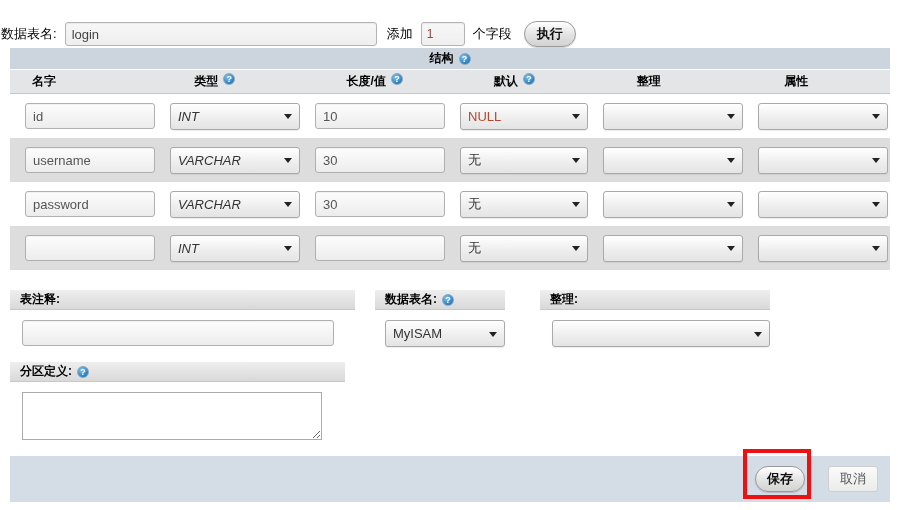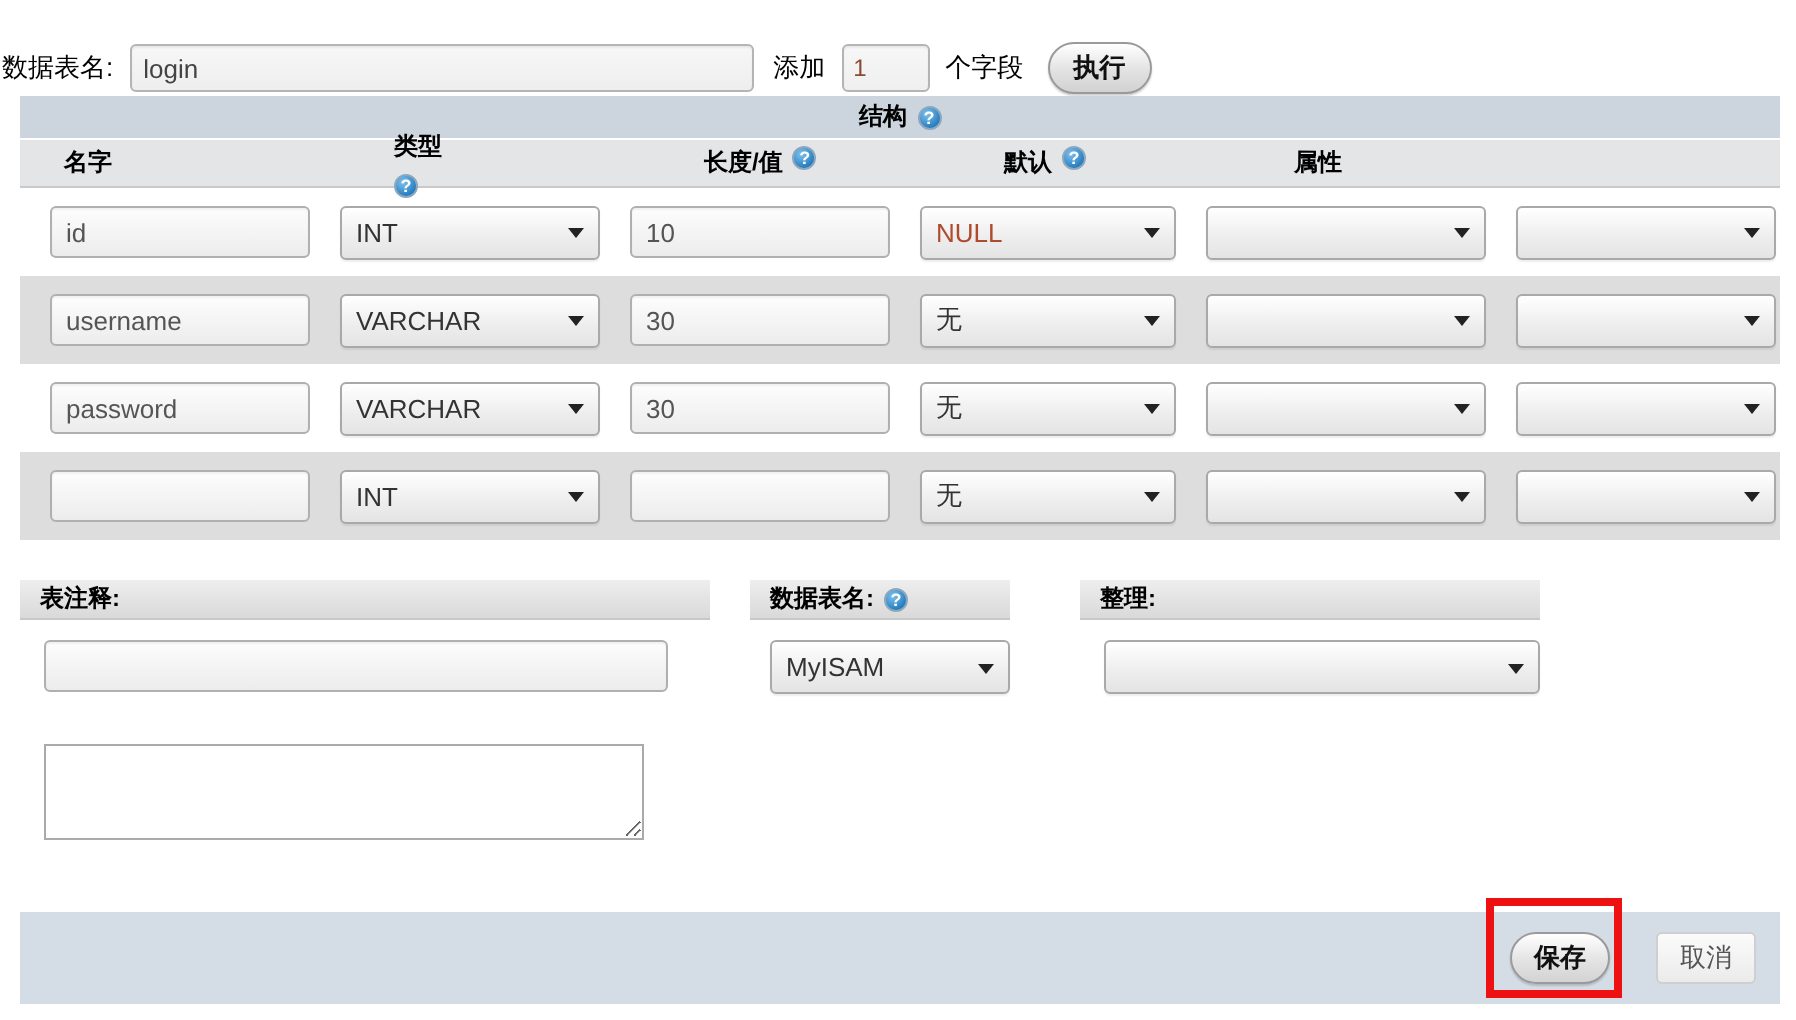--- a/index.html
+++ b/index.html
@@ -59,21 +59,21 @@
     height: 24px; background: #e3e5e7;
     display: flex; align-items: center;
     border-bottom: 1px solid #c9c9c9;
   }
   .colhead .cell {
     font-weight: bold; font-size: 12px;
     display: flex; align-items: flex-start; gap: 5px;
     padding-left: 22px;
   }
   .c-name  { width: 165px; }
-  .c-type  { width: 155px; flex-direction: column; }
+  .c-type  { width: 155px; }
   .c-len   { width: 150px; }
   .c-def   { width: 145px; }
   .c-coll  { width: 150px; }
   .c-attr  { width: 130px; }
 
   .helpicon {
     display: inline-block; width: 12px; height: 12px; border-radius: 50%;
     background: radial-gradient(circle at 35% 30%, #7ec2ef, #2a7fc0 70%, #1d6298);
     border: 1px solid #8aa8bf;
     position: relative; flex: none;
@@ -108,21 +108,21 @@
     -webkit-appearance: none; appearance: none;
     position: relative;
     display: flex; align-items: center;
     box-shadow: 0 1px 1px rgba(0,0,0,.07);
   }
   .tselect .arrow {
     position: absolute; right: 7px; top: 50%; margin-top: -2px;
     width: 0; height: 0; border-left: 4px solid transparent;
     border-right: 4px solid transparent; border-top: 5px solid #222;
   }
-  .w-type { width: 130px; }
+  .w-type { width: 130px; font-style: italic; }
   .w-def  { width: 128px; }
   .w-coll { width: 140px; }
   .w-attr { width: 130px; }
   .red-txt { color: #b04a2e; }
 
   
   .opts { position: absolute; left: 10px; top: 290px; width: 880px; }
   .bar {
     height: 20px; background: linear-gradient(#eeeeee, #d9d9d9);
     display: flex; align-items: center; padding-left: 10px; gap: 5px;
@@ -202,20 +202,23 @@
         <span class="helpicon"></span>
       </div>
       <div class="cell c-len">
         <span>长度/值</span>
         <span class="helpicon"></span>
       </div>
       <div class="cell c-def">
         <span>默认</span>
         <span class="helpicon"></span>
       </div>
+      <div class="cell c-coll">
+        <span>整理</span>
+      </div>
       <div class="cell c-attr">
         <span>属性</span>
       </div>
     </div>
 
     <div class="frow odd">
       <div class="fcell">
         <input class="tinput w-name" value="id" style="">
       </div>
       <div class="fcell">
@@ -371,20 +374,24 @@
       <div class="bar">
         <span>整理:</span>
       </div>
       <div class="tselect coll-select">
         <span></span>
         <span class="arrow"></span>
       </div>
     </div>
 
     <div class="blk b-part">
+      <div class="bar">
+        <span>分区定义:</span>
+        <span class="helpicon"></span>
+      </div>
       <textarea class="part-area" style=""></textarea>
     </div>
   </div>
 
   <div class="footer">
     <div class="savewrap">
       <button class="btn-save">保存</button>
       <button class="btn-cancel">取消</button>
       <div class="redbox"></div>
     </div>

